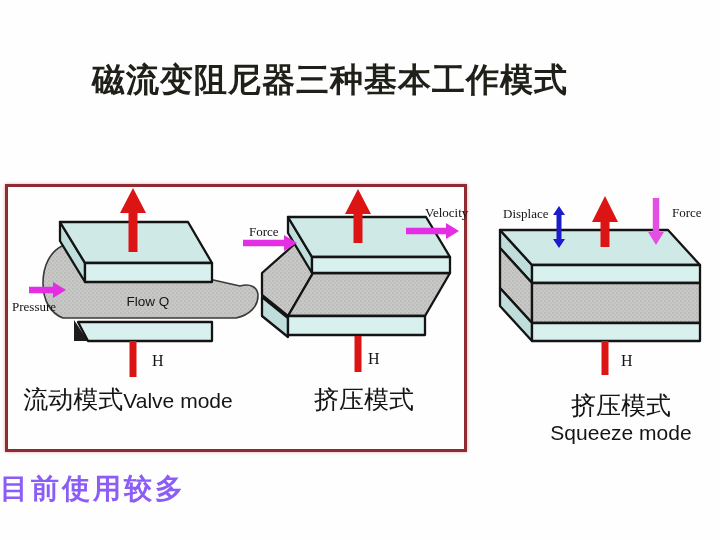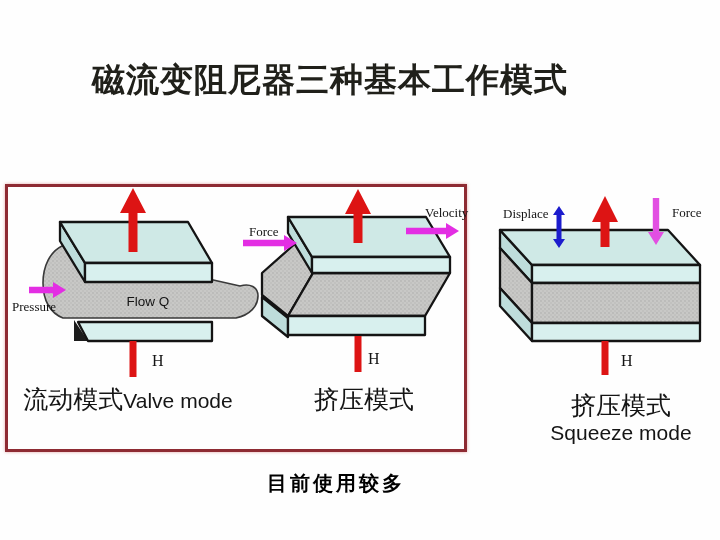--- a/index.html
+++ b/index.html
@@ -19,23 +19,23 @@
   svg.diagrams{position:absolute;left:0;top:0;}
   .outl{stroke:#141414;stroke-width:2.3;stroke-linejoin:round;}
   .duct{stroke:#3a3a3a;stroke-width:1.6;stroke-linejoin:round;}
   .lbl{font-family:"Liberation Serif",serif;font-size:13px;fill:#141414;}
   .lbl-flow{font-family:"Liberation Sans",sans-serif;font-size:13.5px;fill:#141414;}
   .lbl-h{font-family:"Liberation Serif",serif;font-size:16px;fill:#141414;}
   .caption{position:absolute;text-align:center;color:#151515;line-height:27px;}
   .cap-cn{font-family:"Liberation Serif",serif;font-size:25px;font-weight:400;}
   .cap-en{font-family:"Liberation Sans",sans-serif;font-size:21px;font-weight:400;}
   .footer-note{
-    position:absolute;left:0;top:470px;width:405px;text-align:right;
-    font-family:"Liberation Serif",serif;font-size:20px;font-weight:700;
-    letter-spacing:3px;color:#000000;
+    position:absolute;left:0;top:470px;width:405px;text-align:left;
+    font-family:"Liberation Serif",serif;font-size:28px;font-weight:700;
+    letter-spacing:3px;color:#8b5cf6;
   }
 </style>
 </head>
 <body>
 
 <div class="slide">
 
   <div class="title">磁流变阻尼器三种基本工作模式</div>
 
   <div class="highlight-box"></div>

